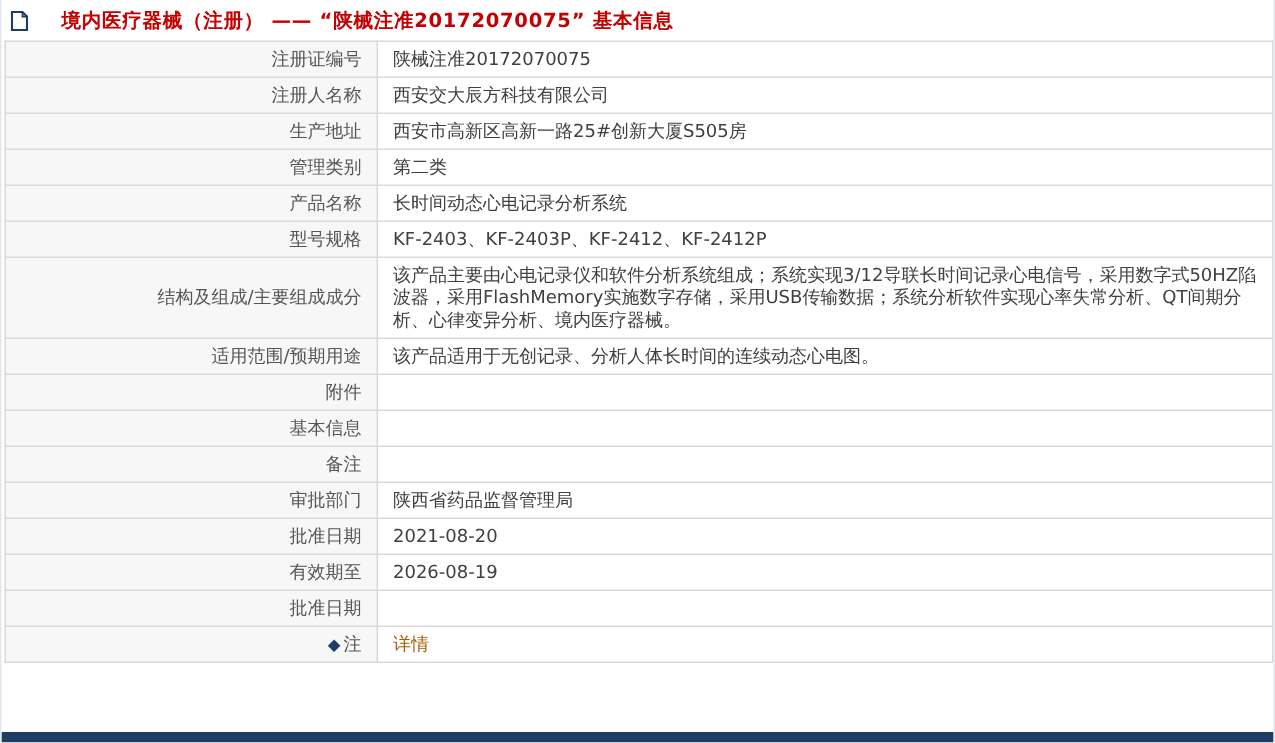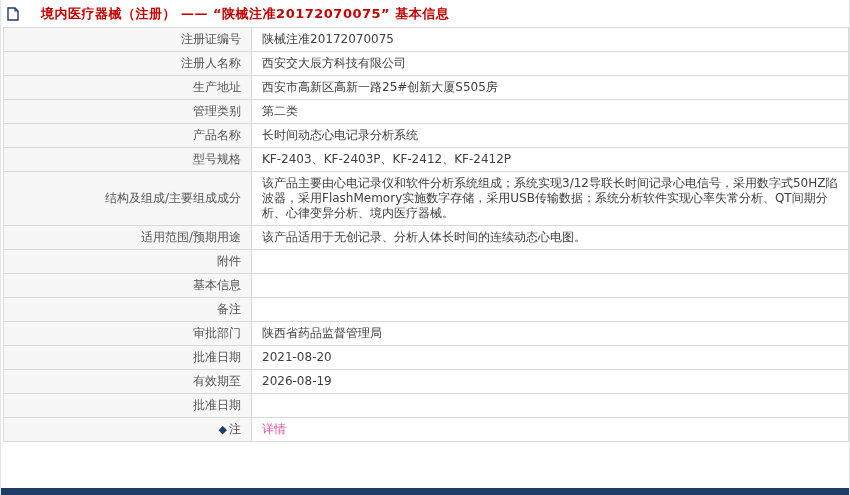--- a/index.html
+++ b/index.html
@@ -56,21 +56,21 @@
     color: #404040;
     text-align: left;
     word-break: break-all;
   }
   .diamond {
     color: #1e3c64;
     font-size: 11px;
     margin-right: 2px;
   }
   a.detail-link {
-    color: #ec4899;
+    color: #a16207;
     text-decoration: none;
     cursor: pointer;
     text-align: right;
   }
   .bottombar {
     position: absolute;
     left: 0;
     bottom: 0;
     width: 100%;
     height: 7px;

